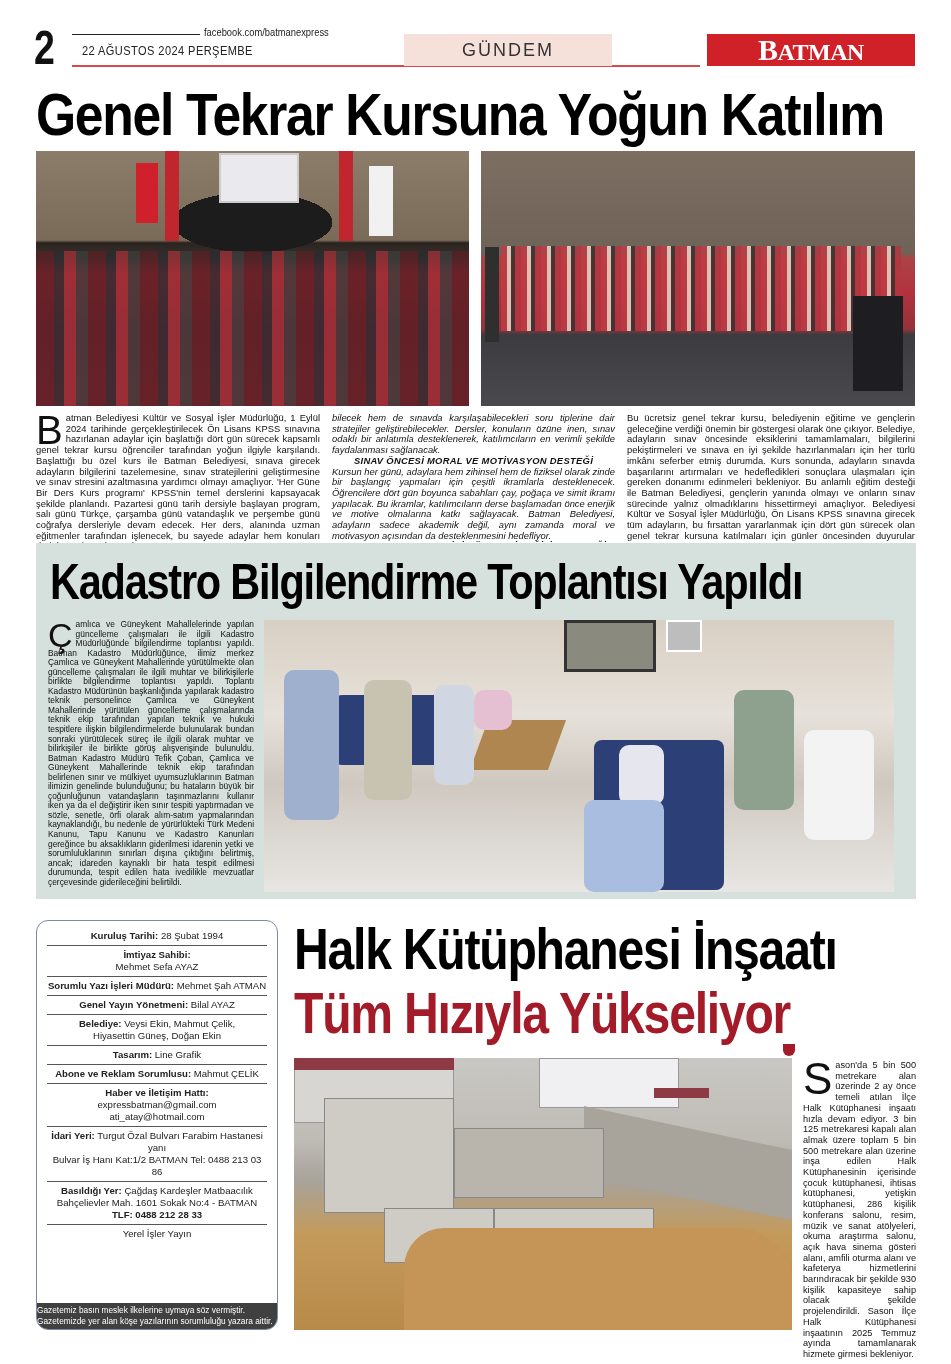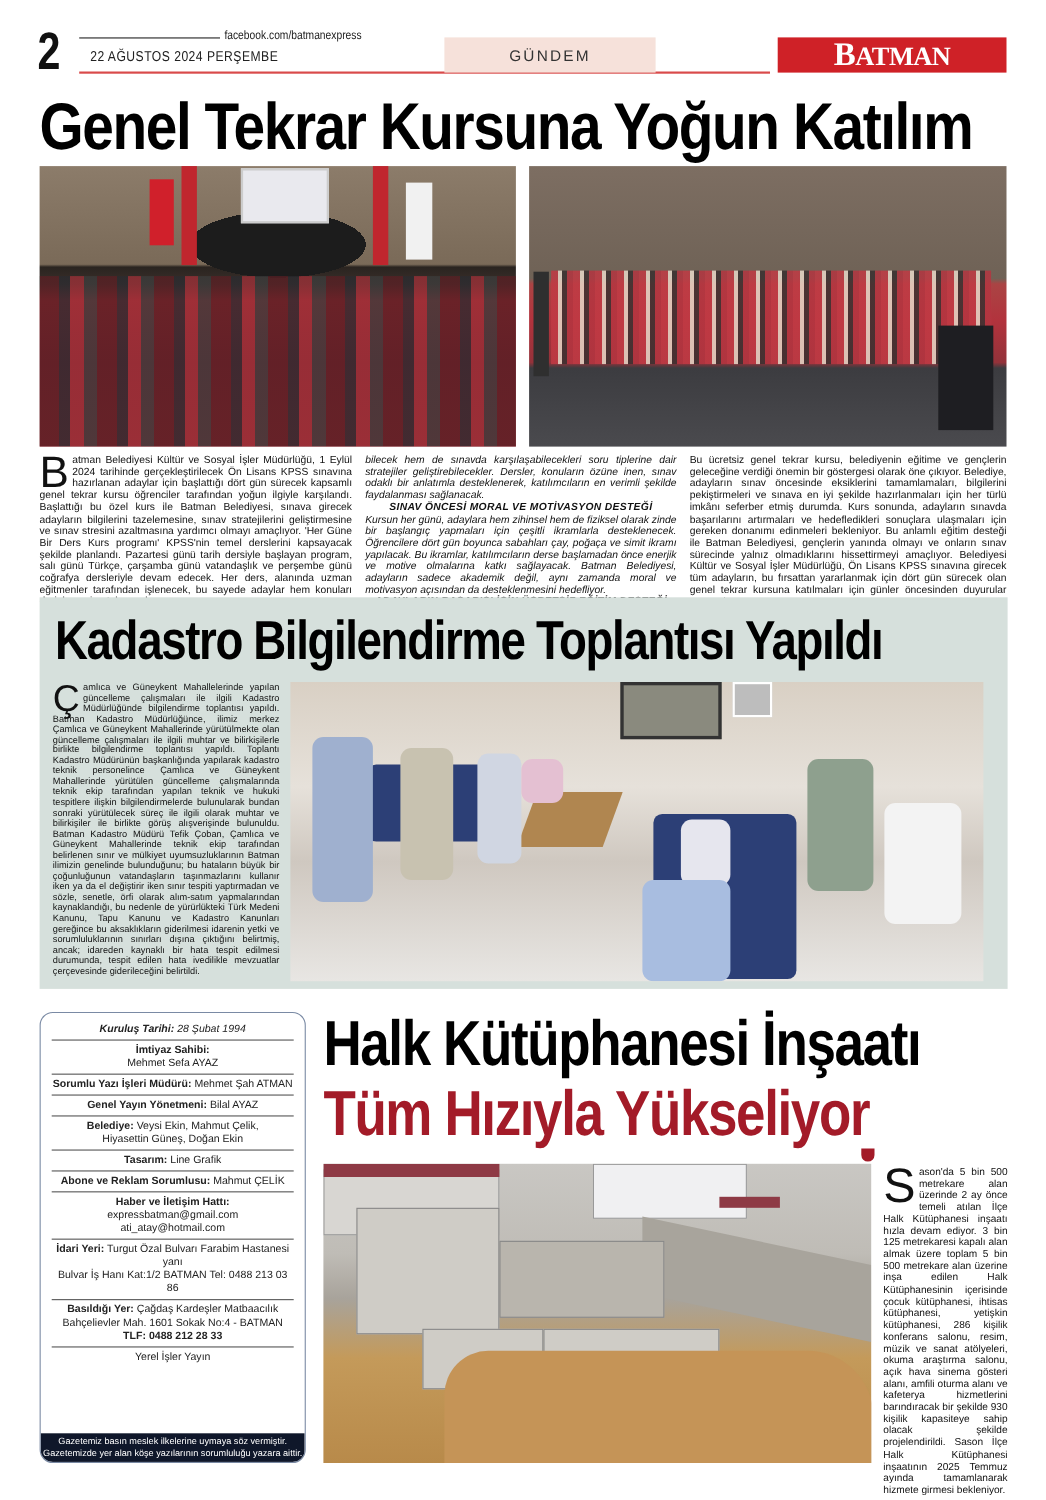--- a/index.html
+++ b/index.html
@@ -6,21 +6,21 @@
   html, body { width: 951px; height: 1364px; background: #ffffff; overflow: hidden; }
   body { font-family: "Liberation Sans", sans-serif; color: #111; position: relative; }
 
   
   .masthead { position: absolute; left: 0; top: 0; width: 951px; height: 80px; }
   .page-num { position: absolute; left: 34px; top: 24px; font-family: "Liberation Sans", sans-serif; font-weight: 700; font-size: 48px; line-height: 48px; transform: scaleX(0.78); transform-origin: left top; letter-spacing: -1px; }
   .fb-line { position: absolute; left: 72px; top: 34px; width: 128px; height: 1px; background: #222; }
   .fb-url { position: absolute; left: 204px; top: 26px; font-size: 11px; color: #222; transform: scaleX(0.85); transform-origin: left top; }
   .date { position: absolute; left: 82px; top: 43px; font-size: 13px; color: #222; letter-spacing: 0.5px; transform: scaleX(0.85); transform-origin: left top; }
   .rule-red { position: absolute; left: 72px; top: 65px; width: 628px; height: 2px; background: #d94a4a; }
-  .section-tab { position: absolute; left: 404px; top: 34px; width: 192px; height: 32px; background: #f6e1da; text-align: center; font-size: 14px; letter-spacing: 2px; line-height: 32px; color: #333; }
+  .section-tab { position: absolute; left: 404px; top: 34px; width: 208px; height: 32px; background: #f6e1da; text-align: center; font-size: 18px; letter-spacing: 2px; line-height: 32px; color: #333; }
   .logo-red { position: absolute; left: 707px; top: 34px; width: 208px; height: 32px; background: #cf2127; color: #fff; font-family: "Liberation Serif", serif; font-weight: 700; font-size: 24px; line-height: 32px; text-align: center; letter-spacing: -0.5px; }
   .logo-red .big { font-size: 30px; }
 
   
   .headline { position: absolute; font-family: "Liberation Sans", sans-serif; font-weight: 700; color: #000; white-space: nowrap; transform-origin: left top; letter-spacing: -1.5px; }
   .h1 { left: 36px; top: 82px; font-size: 60px; line-height: 66px; transform: scaleX(0.86); }
   .h2 { left: 50px; top: 553px; font-size: 50px; line-height: 58px; transform: scaleX(0.83); }
   .h3a { left: 294px; top: 918px; font-size: 58px; line-height: 62px; transform: scaleX(0.83); }
   .h3b { left: 294px; top: 982px; font-size: 58px; line-height: 62px; color: #a31b28; transform: scaleX(0.83); }
 
@@ -74,23 +74,23 @@
   .kad-col { left: 48px; top: 620px; width: 206px; font-size: 8.4px; line-height: 9.55px; }
 
   .kad-col .dropcap { font-size: 34px; line-height: 28px; }
 
   
   .imprint { position: absolute; left: 36px; top: 920px; width: 242px; height: 410px; border: 1.5px solid #7a8aa4; border-radius: 12px; overflow: hidden; background: #fff; }
   .imprint-logo { margin: 9px auto 0; width: 213px; height: 40px; background: #4d6690; color: #fff; font-family: "Liberation Serif", serif; font-weight: 700; font-size: 26px; line-height: 40px; text-align: center; letter-spacing: -0.5px; }
   .imprint-logo .big { font-size: 33px; }
   .imprint-row { margin: 0 10px; padding: 3px 0 3px; border-bottom: 1px solid #555; text-align: center; font-size: 9.6px; line-height: 12px; color: #222; }
   .imprint-row b { font-weight: 700; }
-  .imprint-row.first { margin-top: 6px; font-style: italic; }
+  .imprint-row.first { margin-top: 6px; }
   .imprint-row.last { border-bottom: none; }
-  .imprint-foot { position: absolute; left: 0; bottom: 0; width: 100%; height: 26px; background: #0f172a; color: #fff; font-size: 8.3px; line-height: 11px; text-align: center; padding-top: 2px; }
+  .imprint-foot { position: absolute; left: 0; bottom: 0; width: 100%; height: 26px; background: #404040; color: #fff; font-size: 8.3px; line-height: 11px; padding-top: 2px; }
 
   .sason-col { left: 803px; top: 1060px; width: 113px; font-size: 9.2px; line-height: 10.7px; }
   .sason-col .dropcap { font-size: 44px; line-height: 36px; }
   .red-tab { position: absolute; left: 783px; top: 1044px; width: 12px; height: 12px; background: #a31b28; border-radius: 0 0 10px 10px; }
 </style>
 </head>
 <body>
 
 <header class="masthead">
   <div class="page-num">2</div>

